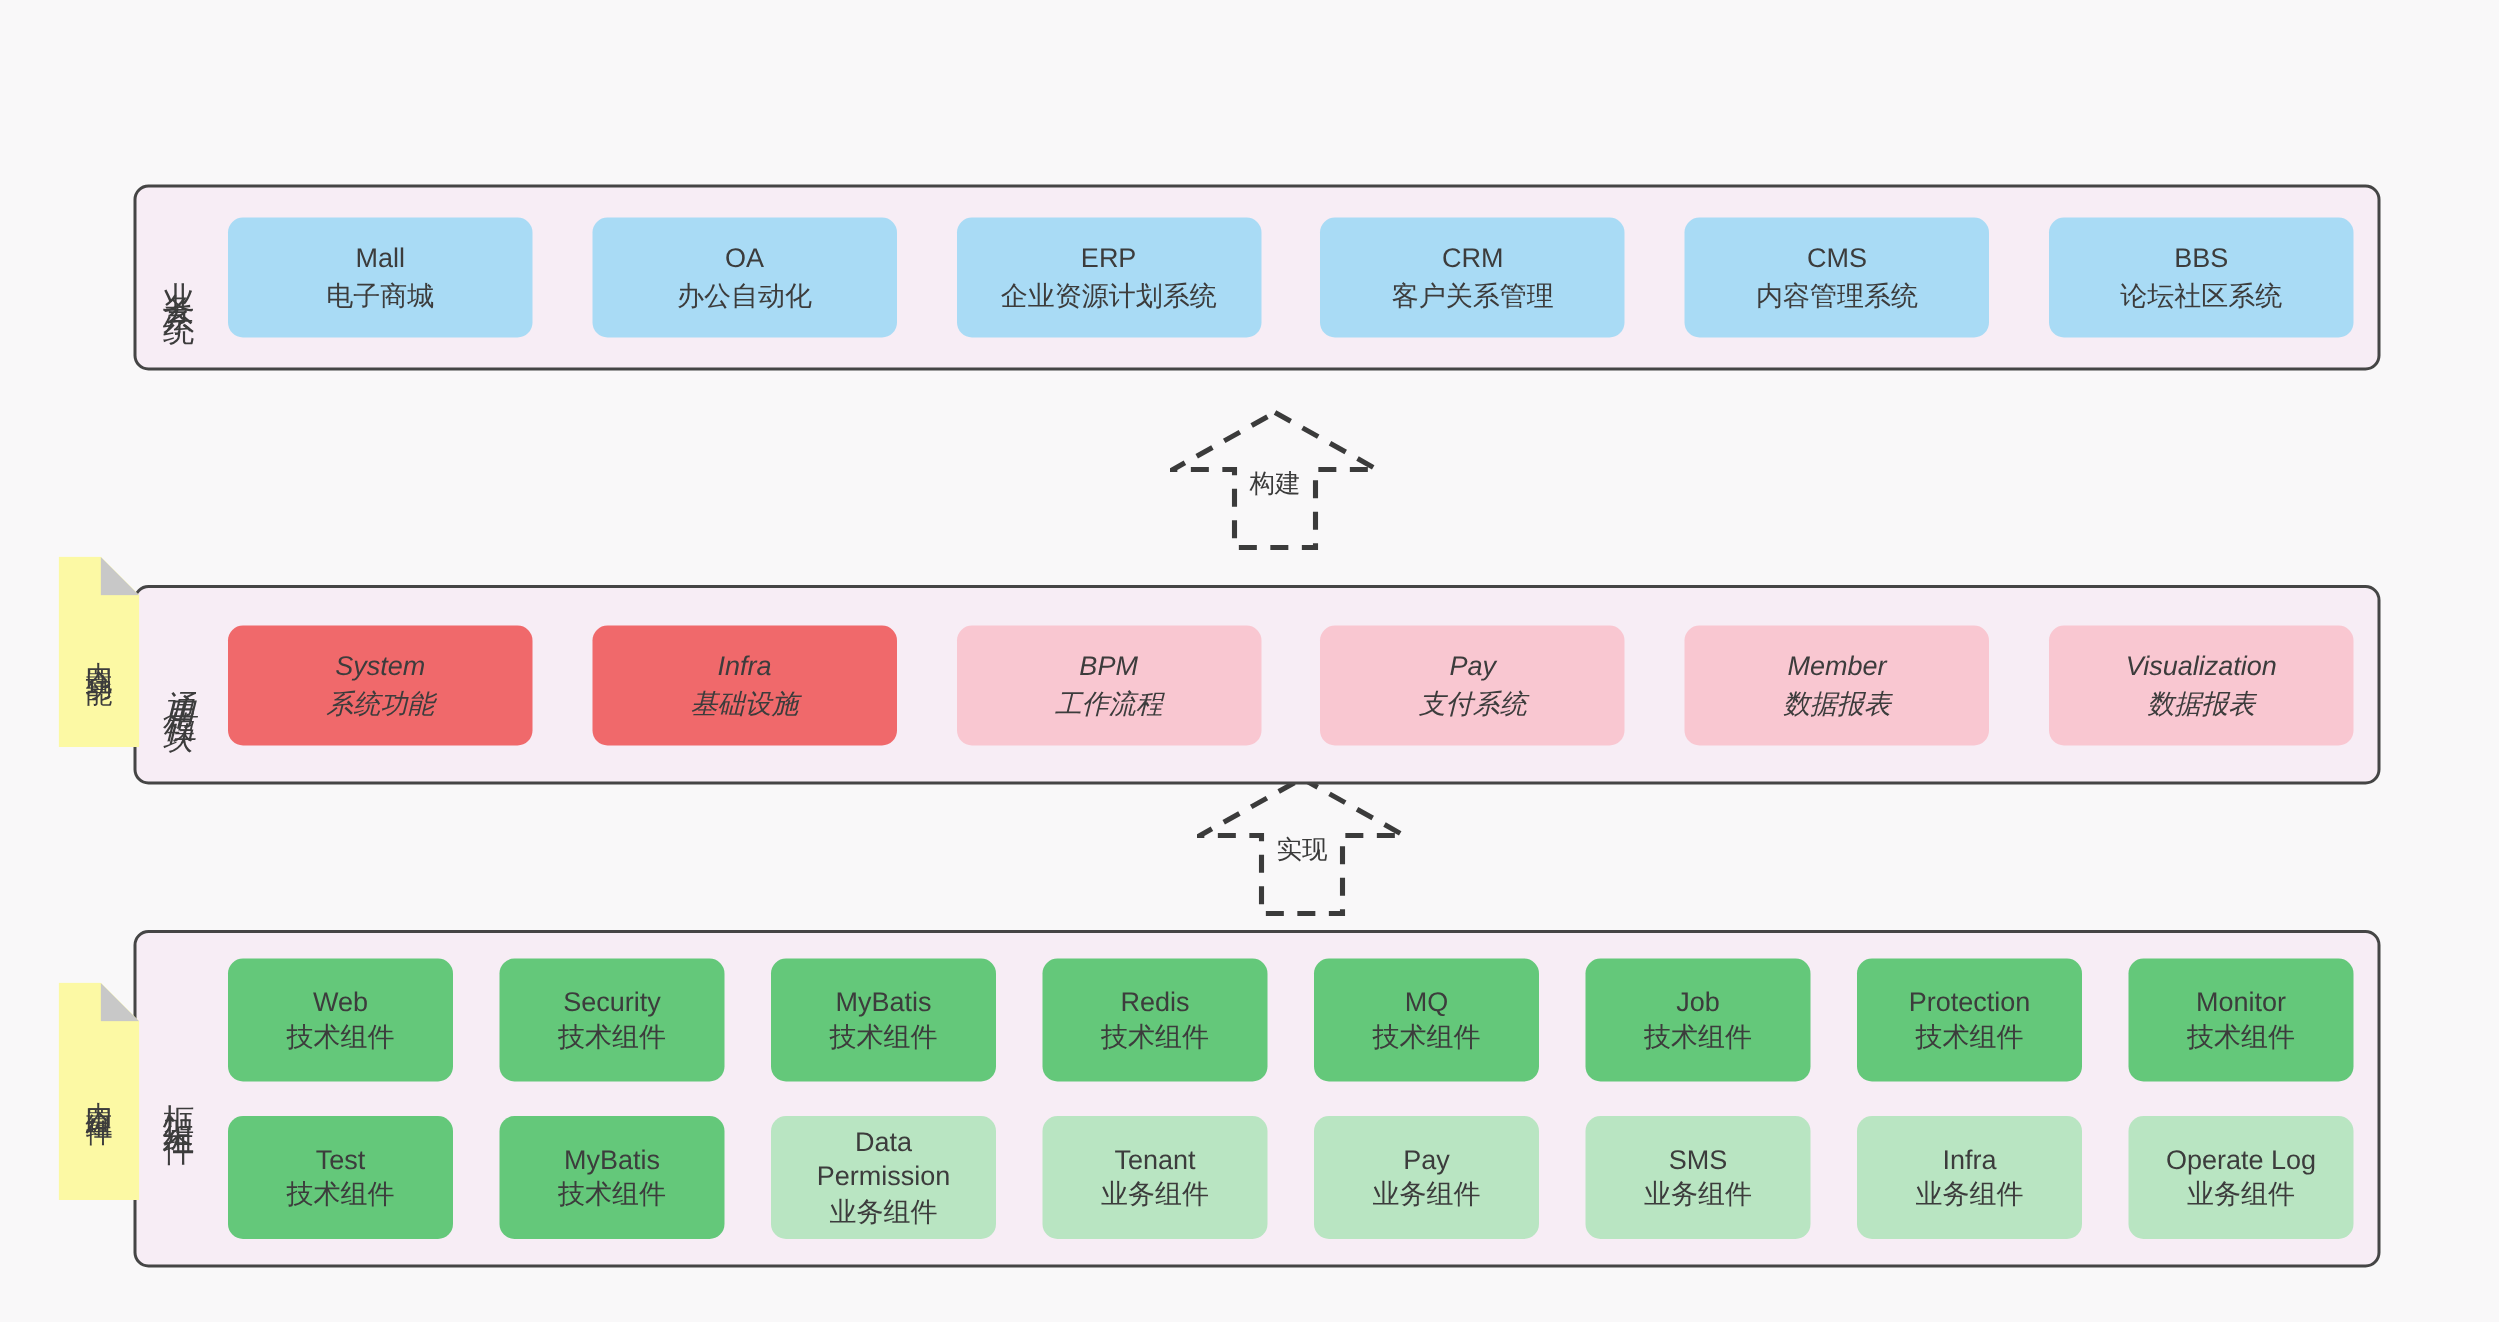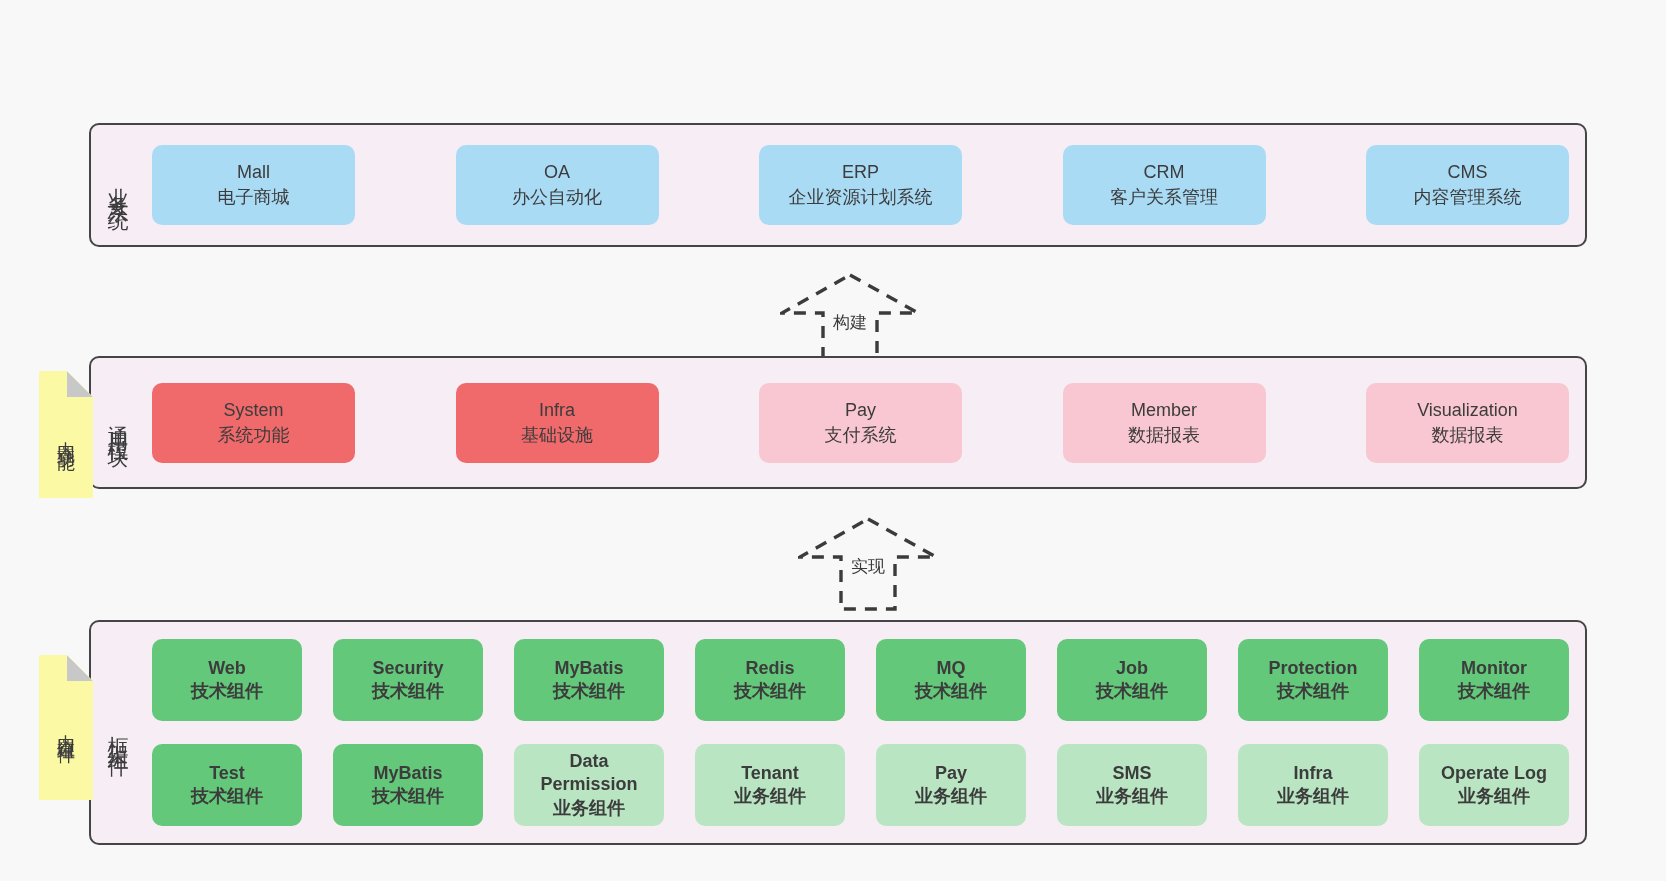--- a/index.html
+++ b/index.html
@@ -20,21 +20,21 @@
   .panel{
     position:absolute;
     left:89px;width:1498px;
     background:var(--panel-bg,#f7edf5);
     border:2px solid var(--panel-border,#454545);
     border-radius:10px;
     box-sizing:border-box;
     z-index:2;
   }
   .panel-business{top:123px;height:124px;}
-  .panel-modules{top:356px;height:133px;}
+  .panel-modules{top:390px;height:133px;font-style:italic;}
   .panel-components{top:620px;height:225px;}
 
   .panel-label{
     position:absolute;
     left:13px;top:50%;
     transform:translateY(-50%);
     writing-mode:vertical-rl;
     text-orientation:upright;
     font-size:21px;
     letter-spacing:7px;
@@ -53,21 +53,20 @@
   .panel-components .rows{
     position:absolute;
     left:61px;right:16px;top:0;bottom:0;
     display:flex;flex-direction:column;
     justify-content:center;
     gap:23px;
   }
   .panel-components .box-row{
     position:relative;left:0;right:12px;
     flex:0 0 auto;
-    font-weight:bold;
   }
 
   
   .box{
     width:203px;height:80px;
     border-radius:10px;
     display:flex;flex-direction:column;
     align-items:center;justify-content:center;
     text-align:center;
     font-size:18px;line-height:1.38;
@@ -163,20 +162,24 @@
         <div class="box v-blue">
           <div>CRM</div>
           <div>客户关系管理</div>
         </div>
 
         <div class="box v-blue">
           <div>CMS</div>
           <div>内容管理系统</div>
         </div>
 
+        <div class="box v-blue">
+          <div>BBS</div>
+          <div>论坛社区系统</div>
+        </div>
       </div>
   </section>
 
   <div class="arrow arrow-build">
     <svg viewBox="0 0 140 96" width="140" height="96">
       <polygon points="70,3 138,41 97,41 97,93 43,93 43,41 2,41" fill="none" stroke="#3b3b3b" stroke-width="3.4" stroke-dasharray="12 9"></polygon>
     </svg>
     <div class="arrow-label">构建</div>
   </div>
 
@@ -192,20 +195,24 @@
         <div class="box v-red">
           <div>System</div>
           <div>系统功能</div>
         </div>
 
         <div class="box v-red">
           <div>Infra</div>
           <div>基础设施</div>
         </div>
 
+        <div class="box v-pink">
+          <div>BPM</div>
+          <div>工作流程</div>
+        </div>
 
         <div class="box v-pink">
           <div>Pay</div>
           <div>支付系统</div>
         </div>
 
         <div class="box v-pink">
           <div>Member</div>
           <div>数据报表</div>
         </div>

